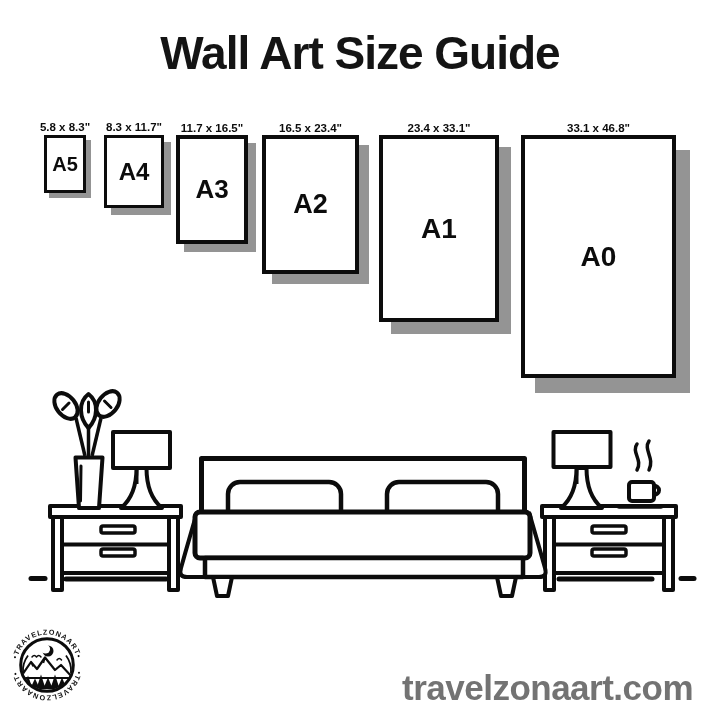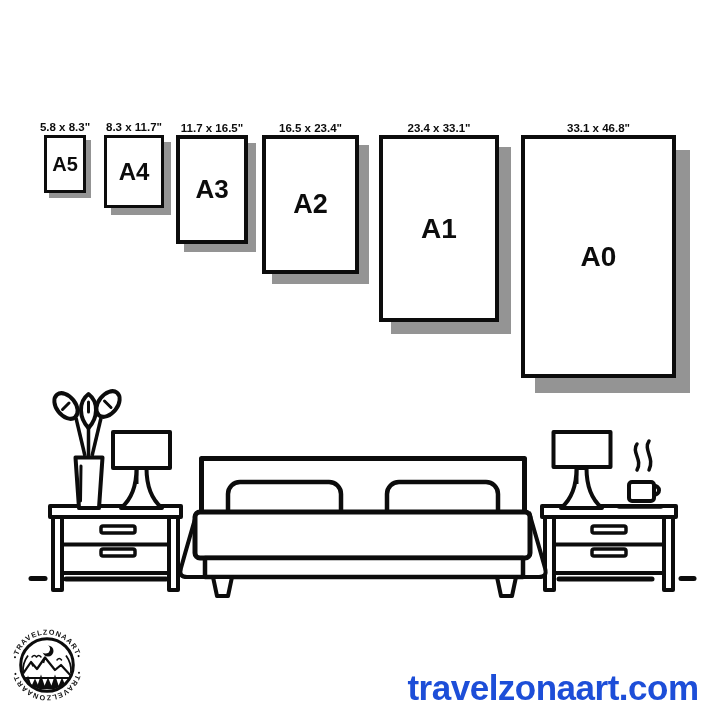--- a/index.html
+++ b/index.html
@@ -19,28 +19,29 @@
   .f-a5{left:44px;top:135px;width:42px;height:58px;box-shadow:5px 5px 0 #949494;font-size:20px;}
   .f-a4{left:104px;top:135px;width:60px;height:73px;box-shadow:7px 7px 0 #949494;font-size:24px;}
   .f-a3{left:176px;top:135px;width:72px;height:109px;border-width:4px;box-shadow:8px 8px 0 #949494;font-size:26px;}
   .f-a2{left:262px;top:135px;width:97px;height:139px;border-width:4px;box-shadow:10px 10px 0 #949494;font-size:27px;}
   .f-a1{left:379px;top:135px;width:120px;height:187px;border-width:4px;box-shadow:12px 12px 0 #949494;font-size:28px;}
   .f-a0{left:521px;top:135px;width:155px;height:243px;border-width:4px;box-shadow:14px 15px 0 #949494;font-size:28px;}
 
   
   .scene{position:absolute;left:0;top:380px;width:720px;height:235px;}
   .logo{position:absolute;left:4px;top:621px;width:86px;height:86px;}
-  .site{position:absolute;left:402px;top:668px;width:302px;text-align:center;
-        font-size:35px;font-weight:bold;letter-spacing:-0.5px;color:#1d4ed8;}
+  .site{position:absolute;left:402px;top:668px;width:302px;text-align:left;
+        font-size:35px;font-weight:bold;letter-spacing:-0.5px;color:#737373;}
 </style>
 </head>
 <body>
 
 <div class="stage">
 
+  <div class="title">Wall Art Size Guide</div>
 
   <div class="frame f-a5">
     <span class="dims">5.8 x 8.3"</span>
     <span>A5</span>
   </div>
   <div class="frame f-a4">
     <span class="dims">8.3 x 11.7"</span>
     <span>A4</span>
   </div>
   <div class="frame f-a3">

